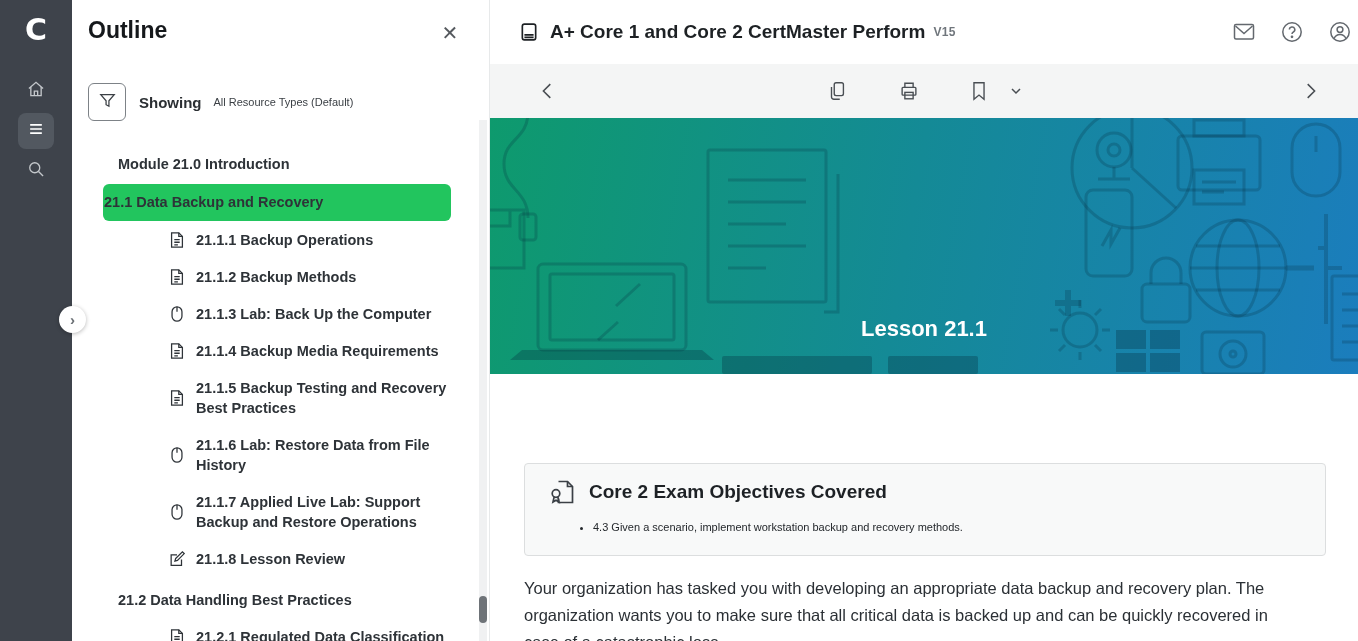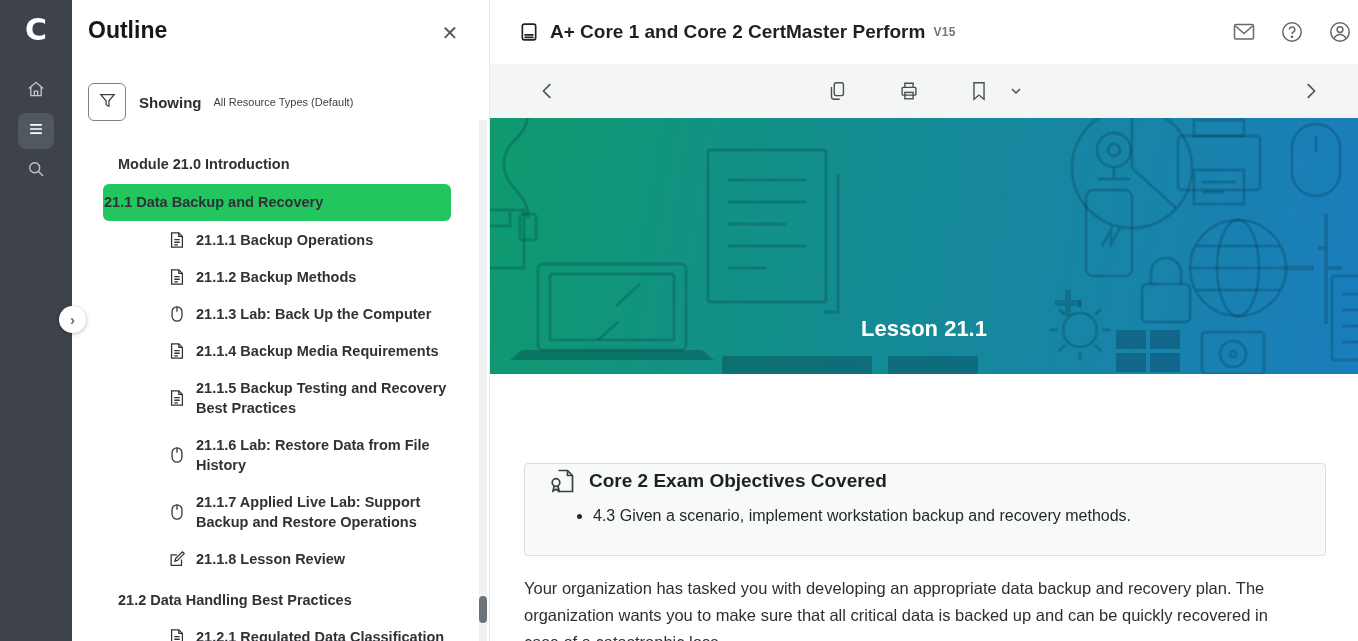--- a/index.html
+++ b/index.html
@@ -75,27 +75,27 @@
   .banner { position:absolute; left:0; top:118px; width:868px; height:256px;
     background:linear-gradient(100deg,#0e9a6d 0%,#148a96 48%,#1b7dbd 100%); overflow:hidden; }
   .banner-pattern { position:absolute; inset:0; width:100%; height:100%; }
   .banner-kicker { position:absolute; left:0; width:100%; top:198px; text-align:center;
     font-size:22px; font-weight:700; color:#fff; }
   .banner-title { position:absolute; left:0; width:100%; top:250px; text-align:center;
     font-size:34px; font-weight:700; color:#fff; }
 
   
   .objectives-box { position:absolute; left:34px; top:463px; width:802px; min-height:93px;
-    background:#f8f9f9; border:1px solid #dcdedf; border-radius:4px; padding:3px 24px 14px 24px; }
+    background:#f8f9f9; border:1px solid #dcdedf; border-radius:4px; padding:14px 24px 14px 24px; }
   .obj-head { display:flex; align-items:center; }
   .obj-icon { width:28px; height:28px; color:#3b4046; margin-right:12px; }
   .obj-icon svg { width:28px; height:28px; }
   .obj-title { font-size:19px; font-weight:700; color:#1d2125; }
   .obj-list { margin:10px 0 0 44px; }
-  .obj-list li { font-size:16px; color:#24282c; line-height:22px; }
+  .obj-list li { font-size:11px; color:#24282c; line-height:22px; }
 
   .body-paragraph { position:absolute; left:34px; top:575px; width:778px;
     font-size:16.5px; line-height:27px; color:#2b3035; }
 </style>
 </head>
 <body>
 
 <div class="rail">
   <div class="rail-logo">C</div>
   <div class="rail-btn" style="top:73px">

